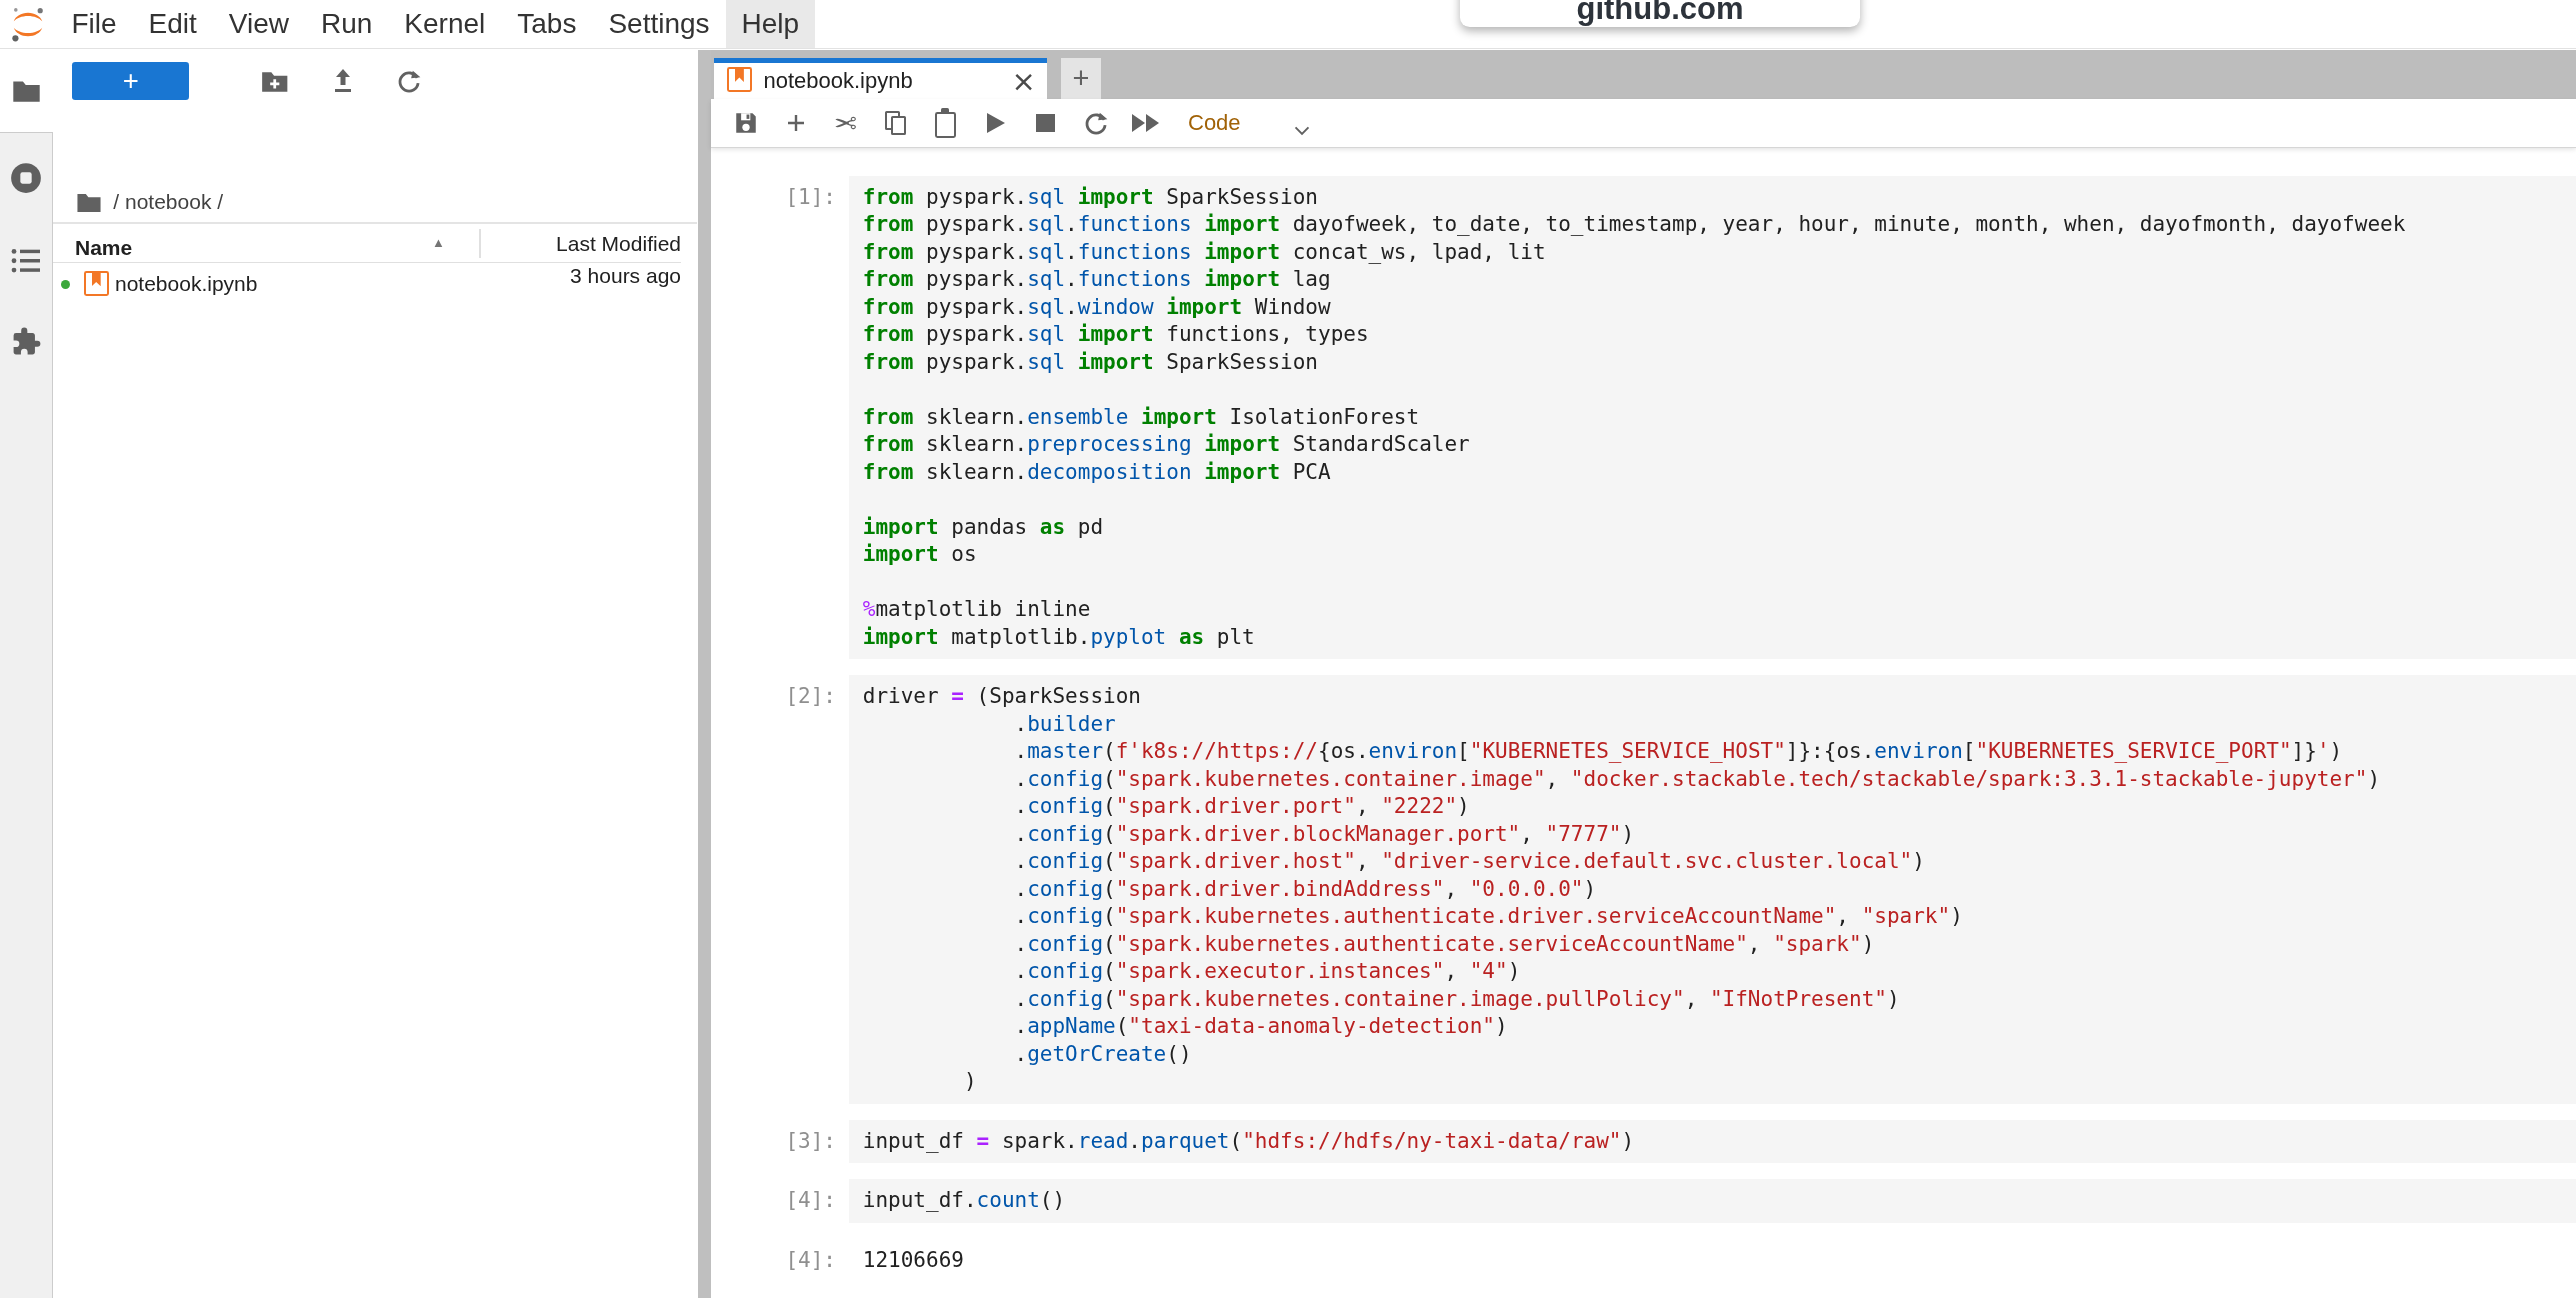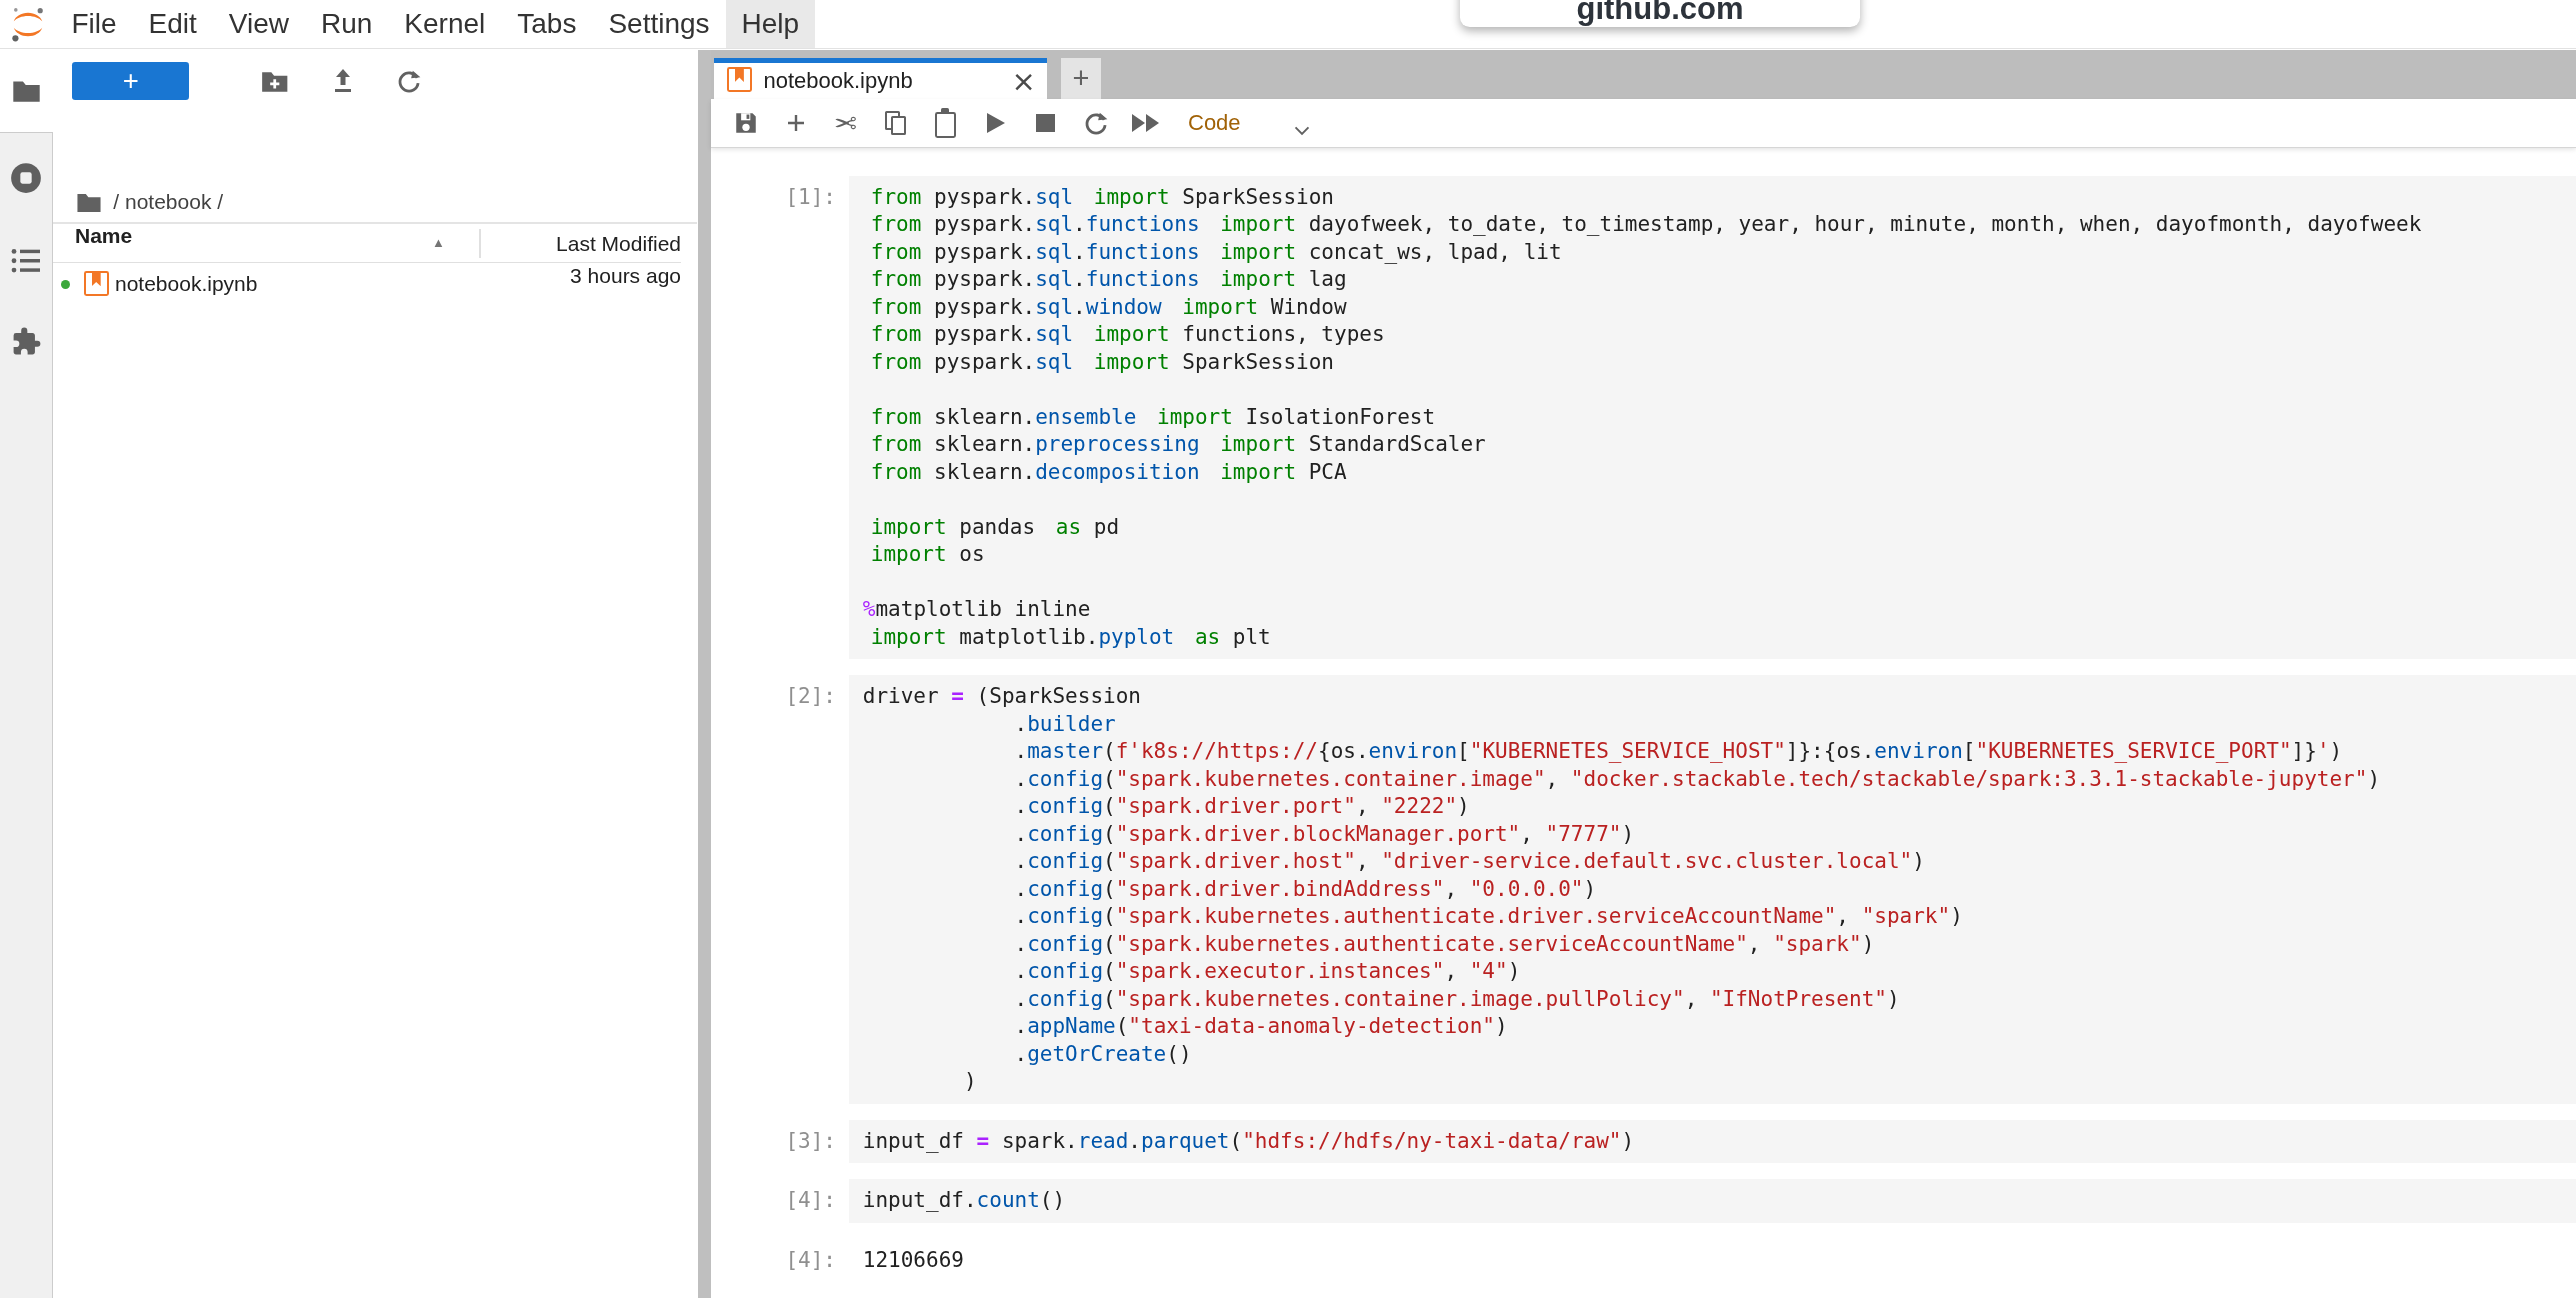--- a/index.html
+++ b/index.html
@@ -47,21 +47,21 @@
                   padding:0 49px 0 16px; outline:none; }
   .filter-input::placeholder { color:#9e9e9e; }
   .filter-search-icon { position:absolute; right:11.3px; top:11.3px; color:#616161; }
 
   .breadcrumb { position:absolute; top:136px; left:23px; height:32px; display:flex;
                 align-items:center; gap:11.3px; font-size:21px; color:#424242; cursor:pointer; }
   .fb-divider { position:absolute; top:172px; left:0; right:0; height:1.6px; background:#e4e4e4; }
 
   .listing-header { position:absolute; top:174px; left:0; right:16px; height:39px;
                     border-bottom:1.6px solid #e0e0e0; font-size:21px; color:#212121; }
-  .col-name { position:absolute; left:22px; top:0; font-weight:bold; cursor:pointer; }
+  .col-name { position:absolute; left:22px; top:12px; font-weight:bold; cursor:pointer; }
   .sort-caret { position:absolute; left:379px; top:11.3px; font-size:13px; color:#757575; }
   .col-sep { position:absolute; left:426px; top:4.9px; width:1.6px; height:29px; background:#e0e0e0; }
   .col-modified { position:absolute; right:0; top:8px; cursor:pointer; }
 
   .file-row { position:absolute; top:214px; left:0; right:16px; height:40px; font-size:21px;
               color:#212121; cursor:pointer; }
   .run-dot { position:absolute; left:8px; top:16px; width:9px; height:9px; border-radius:50%;
              background:#3ba83b; }
   .nb-file-icon { position:absolute; left:31px; top:7.3px; }
   .file-name { position:absolute; left:62px; top:8px; }
@@ -111,21 +111,21 @@
   .content { flex:1; background:#fff; overflow:hidden; padding-top:27.5px; }
 
   
   .cell { display:flex; margin-bottom:16px; }
   .prompt { flex:none; width:138px; text-align:right; padding:8px 13px 0 0; color:#8f8f8f;
             font-family:"DejaVu Sans Mono", monospace; font-size:21px; line-height:27.5px; }
   pre.input { flex:1; background:#f5f5f5; padding:8px 0 8px 13.8px; margin:0;
               font-family:"DejaVu Sans Mono", monospace; font-size:21px; line-height:27.5px; color:#212121; }
   pre.outarea { flex:1; background:#fff; padding:8px 0 0 13.8px; margin:0;
                 font-family:"DejaVu Sans Mono", monospace; font-size:21px; line-height:27.5px; color:#212121; }
-  .tok-k { color:#008000; font-weight:normal;margin-left:8px; }
+  .tok-k { color:#008000; font-weight:bold; }
   .tok-p { color:#0055aa; }
   .tok-s { color:#ba2121; }
   .tok-o { color:#aa22ff; font-weight:bold; }
   .tok-m { color:#aa22ff; }
   .tok-t { color:#212121; }
 </style>
 </head>
 <body>
 
 <div id="app">

